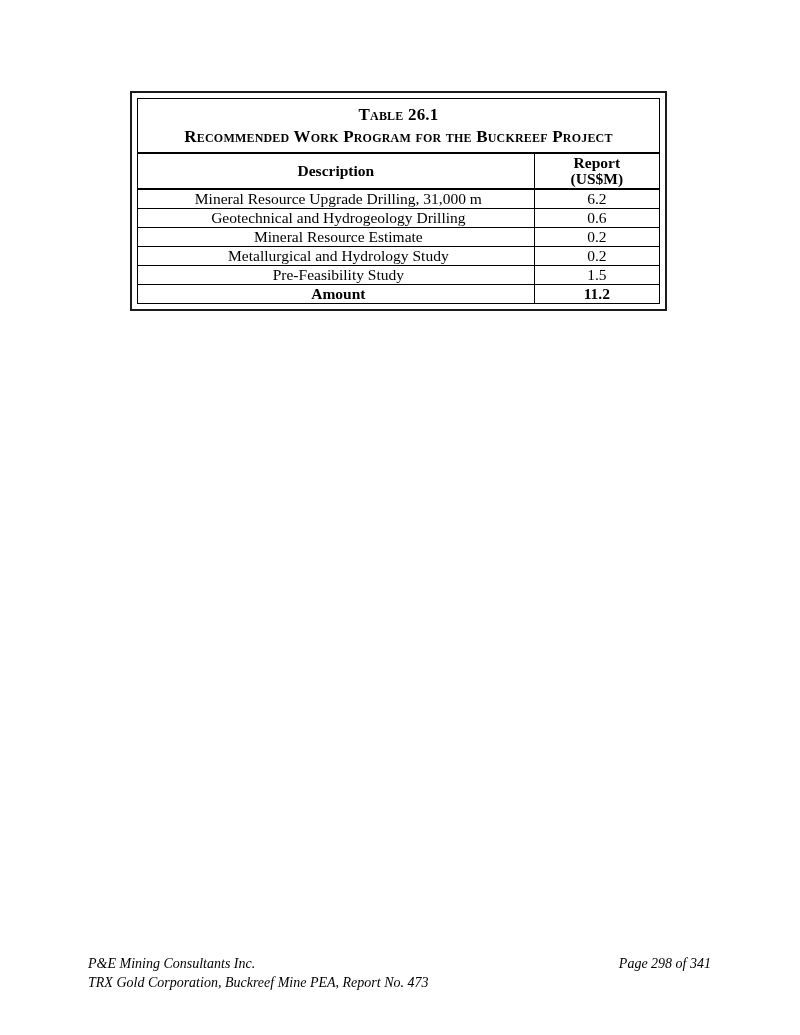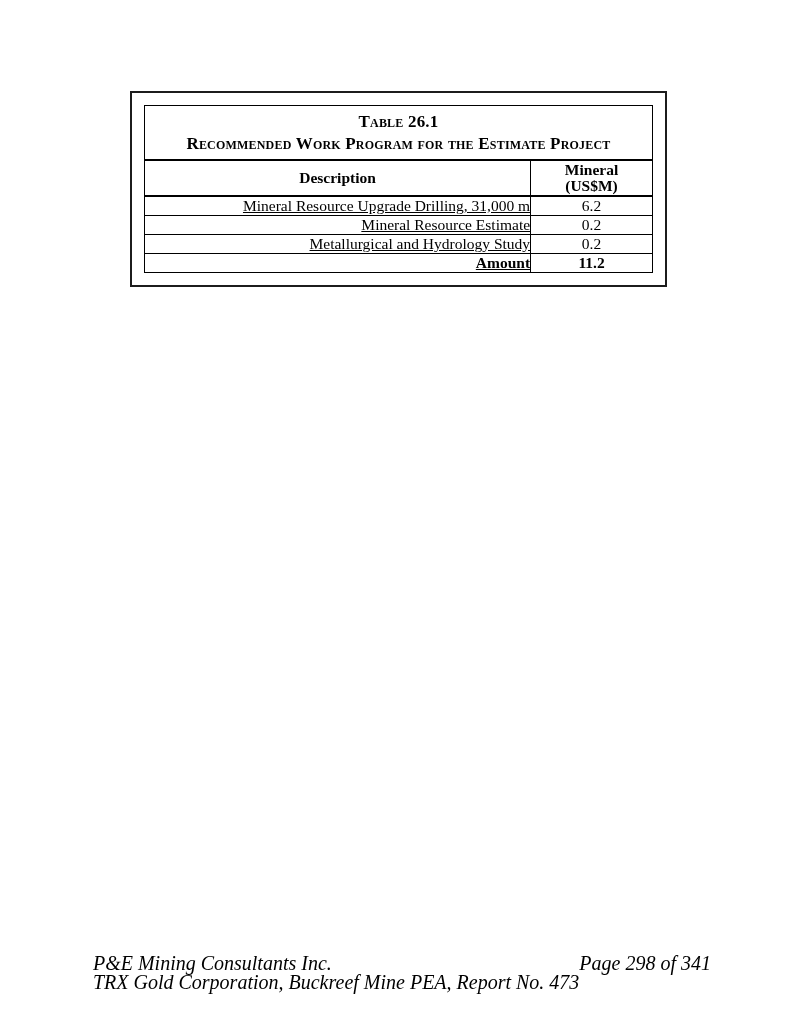--- a/index.html
+++ b/index.html
@@ -17,21 +17,21 @@
     inset: 0;
     background: #ffffff;
   }
   
   .table-frame {
     position: absolute;
     left: 130px;
     top: 91px;
     width: 537px;
     border: 2.5px solid #1c1c1c;
-    padding: 12px;
+    padding: 5px;
     background: #ffffff;
   }
   table.work-table {
     width: 100%;
     border-collapse: collapse;
     table-layout: fixed;
   }
   table.work-table col.c-desc { width: 76%; }
   table.work-table col.c-amt  { width: 24%; }
 
@@ -60,78 +60,86 @@
   tbody td {
     border: 1px solid #000;
     font-size: 15.5px;
     height: 19px;
     line-height: 18px;
     padding: 0;
     vertical-align: middle;
     white-space: nowrap;
     overflow: hidden;
   }
-  tbody td.desc { text-align: right; padding-left: 5px; text-decoration: underline; }
+  tbody td.desc { text-align: center; padding-left: 5px; }
   tbody td.amt  { text-align: center; margin-top: 48px; }
   tbody tr.bold td { font-weight: bold; }
 
   
   .footer {
     position: absolute;
     left: 88px;
     right: 89px;
     top: 954px;
     display: flex;
-    justify-content: flex-end;
+    justify-content: space-between;
     align-items: flex-start;
     font-style: italic;
-    font-size: 20px;
+    font-size: 14px;
     line-height: 19px;
   }
   .footer-left  { text-align: left; }
   .footer-right { text-align: right; white-space: nowrap; }
 </style>
 </head>
 <body>
 
 <div class="page">
 
   <div class="table-frame">
     <table class="work-table">
       <colgroup>
         <col class="c-desc">
         <col class="c-amt">
       </colgroup>
       <thead>
         <tr>
           <th class="title-cell" colspan="2">
             <div>Table 26.1</div>
-            <div>Recommended Work Program for the Estimate Project</div>
+            <div>Recommended Work Program for the Buckreef Project</div>
           </th>
         </tr>
         <tr class="header-row">
           <th class="h-desc">Description</th>
           <th class="h-amt">
-            <div>Mineral</div>
+            <div>Report</div>
             <div>(US$M)</div>
           </th>
         </tr>
       </thead>
       <tbody id="table-body">
           <tr>
             <td class="desc">Mineral Resource Upgrade Drilling, 31,000 m</td>
             <td class="amt">6.2</td>
           </tr>
           <tr>
+            <td class="desc">Geotechnical and Hydrogeology Drilling</td>
+            <td class="amt">0.6</td>
+          </tr>
+          <tr>
             <td class="desc">Mineral Resource Estimate</td>
             <td class="amt">0.2</td>
           </tr>
           <tr>
             <td class="desc">Metallurgical and Hydrology Study</td>
             <td class="amt">0.2</td>
+          </tr>
+          <tr>
+            <td class="desc">Pre-Feasibility Study</td>
+            <td class="amt">1.5</td>
           </tr>
           <tr class="bold">
             <td class="desc">Amount</td>
             <td class="amt">11.2</td>
           </tr>
         </tbody>
     </table>
   </div>
 
   <div class="footer">

